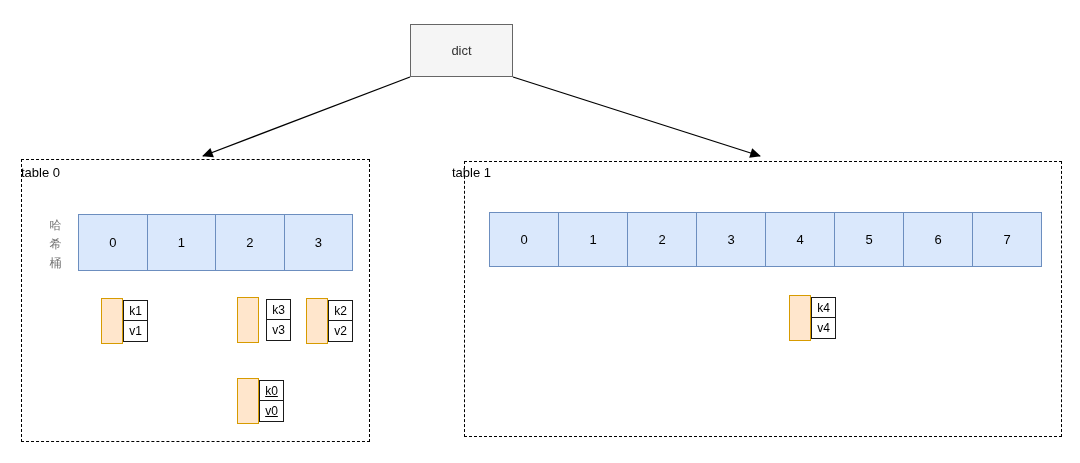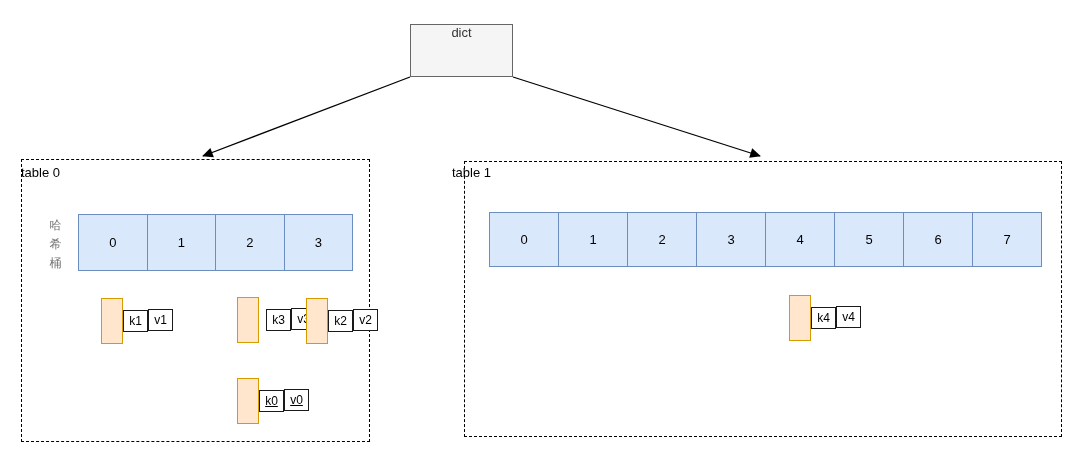--- a/index.html
+++ b/index.html
@@ -4,21 +4,21 @@
 <style>
   html,body{margin:0;padding:0;background:#ffffff;}
   body{font-family:"Liberation Sans","DejaVu Sans",sans-serif;color:#000;}
   .canvas{position:relative;width:1080px;height:463px;background:#fff;overflow:hidden;}
   .abs{position:absolute;}
 
   
   .root-node{
     left:410px;top:24px;width:103px;height:53px;
     background:#f5f5f5;border:1px solid #666666;box-sizing:border-box;
-    display:flex;justify-content:center;
+    display:flex;align-items:center;justify-content:center;
     font-size:13px;color:#333;
   }
 
   
   .table-box{
     border:1px dashed #000;box-sizing:border-box;background:#fff;
   }
   .table-box.t0{left:21px;top:159px;width:349px;height:283px;}
   .table-box.t1{left:464px;top:161px;width:598px;height:276px;}
   .table-title{
@@ -46,21 +46,21 @@
     border-left:1px solid #6c8ebf;font-size:13px;color:#000;box-sizing:border-box;
   }
   .bucket-cell:first-child{border-left:none;}
 
   
   .kv-node{display:flex;align-items:center;height:46px;}
   .kv-stub{
     width:22px;height:46px;box-sizing:border-box;
     background:#ffe6cc;border:1px solid #d79b00;
   }
-  .kv-cells{display:flex;flex-direction:row;justify-content:flex-start;}
+  .kv-cells{display:flex;flex-direction:column;justify-content:flex-start;}
   .kv-cell{
     width:25px;height:22px;box-sizing:border-box;
     background:#fff;border:1.5px solid #1a1a1a;
     display:flex;align-items:center;justify-content:center;
     font-size:12px;color:#000;
   }
   .kv-cell.value{margin-top:-1.5px;}
 
   .node-k1v1{left:101px;top:298px;}
   .node-k3v3{left:237px;top:297px;gap:7px;}

